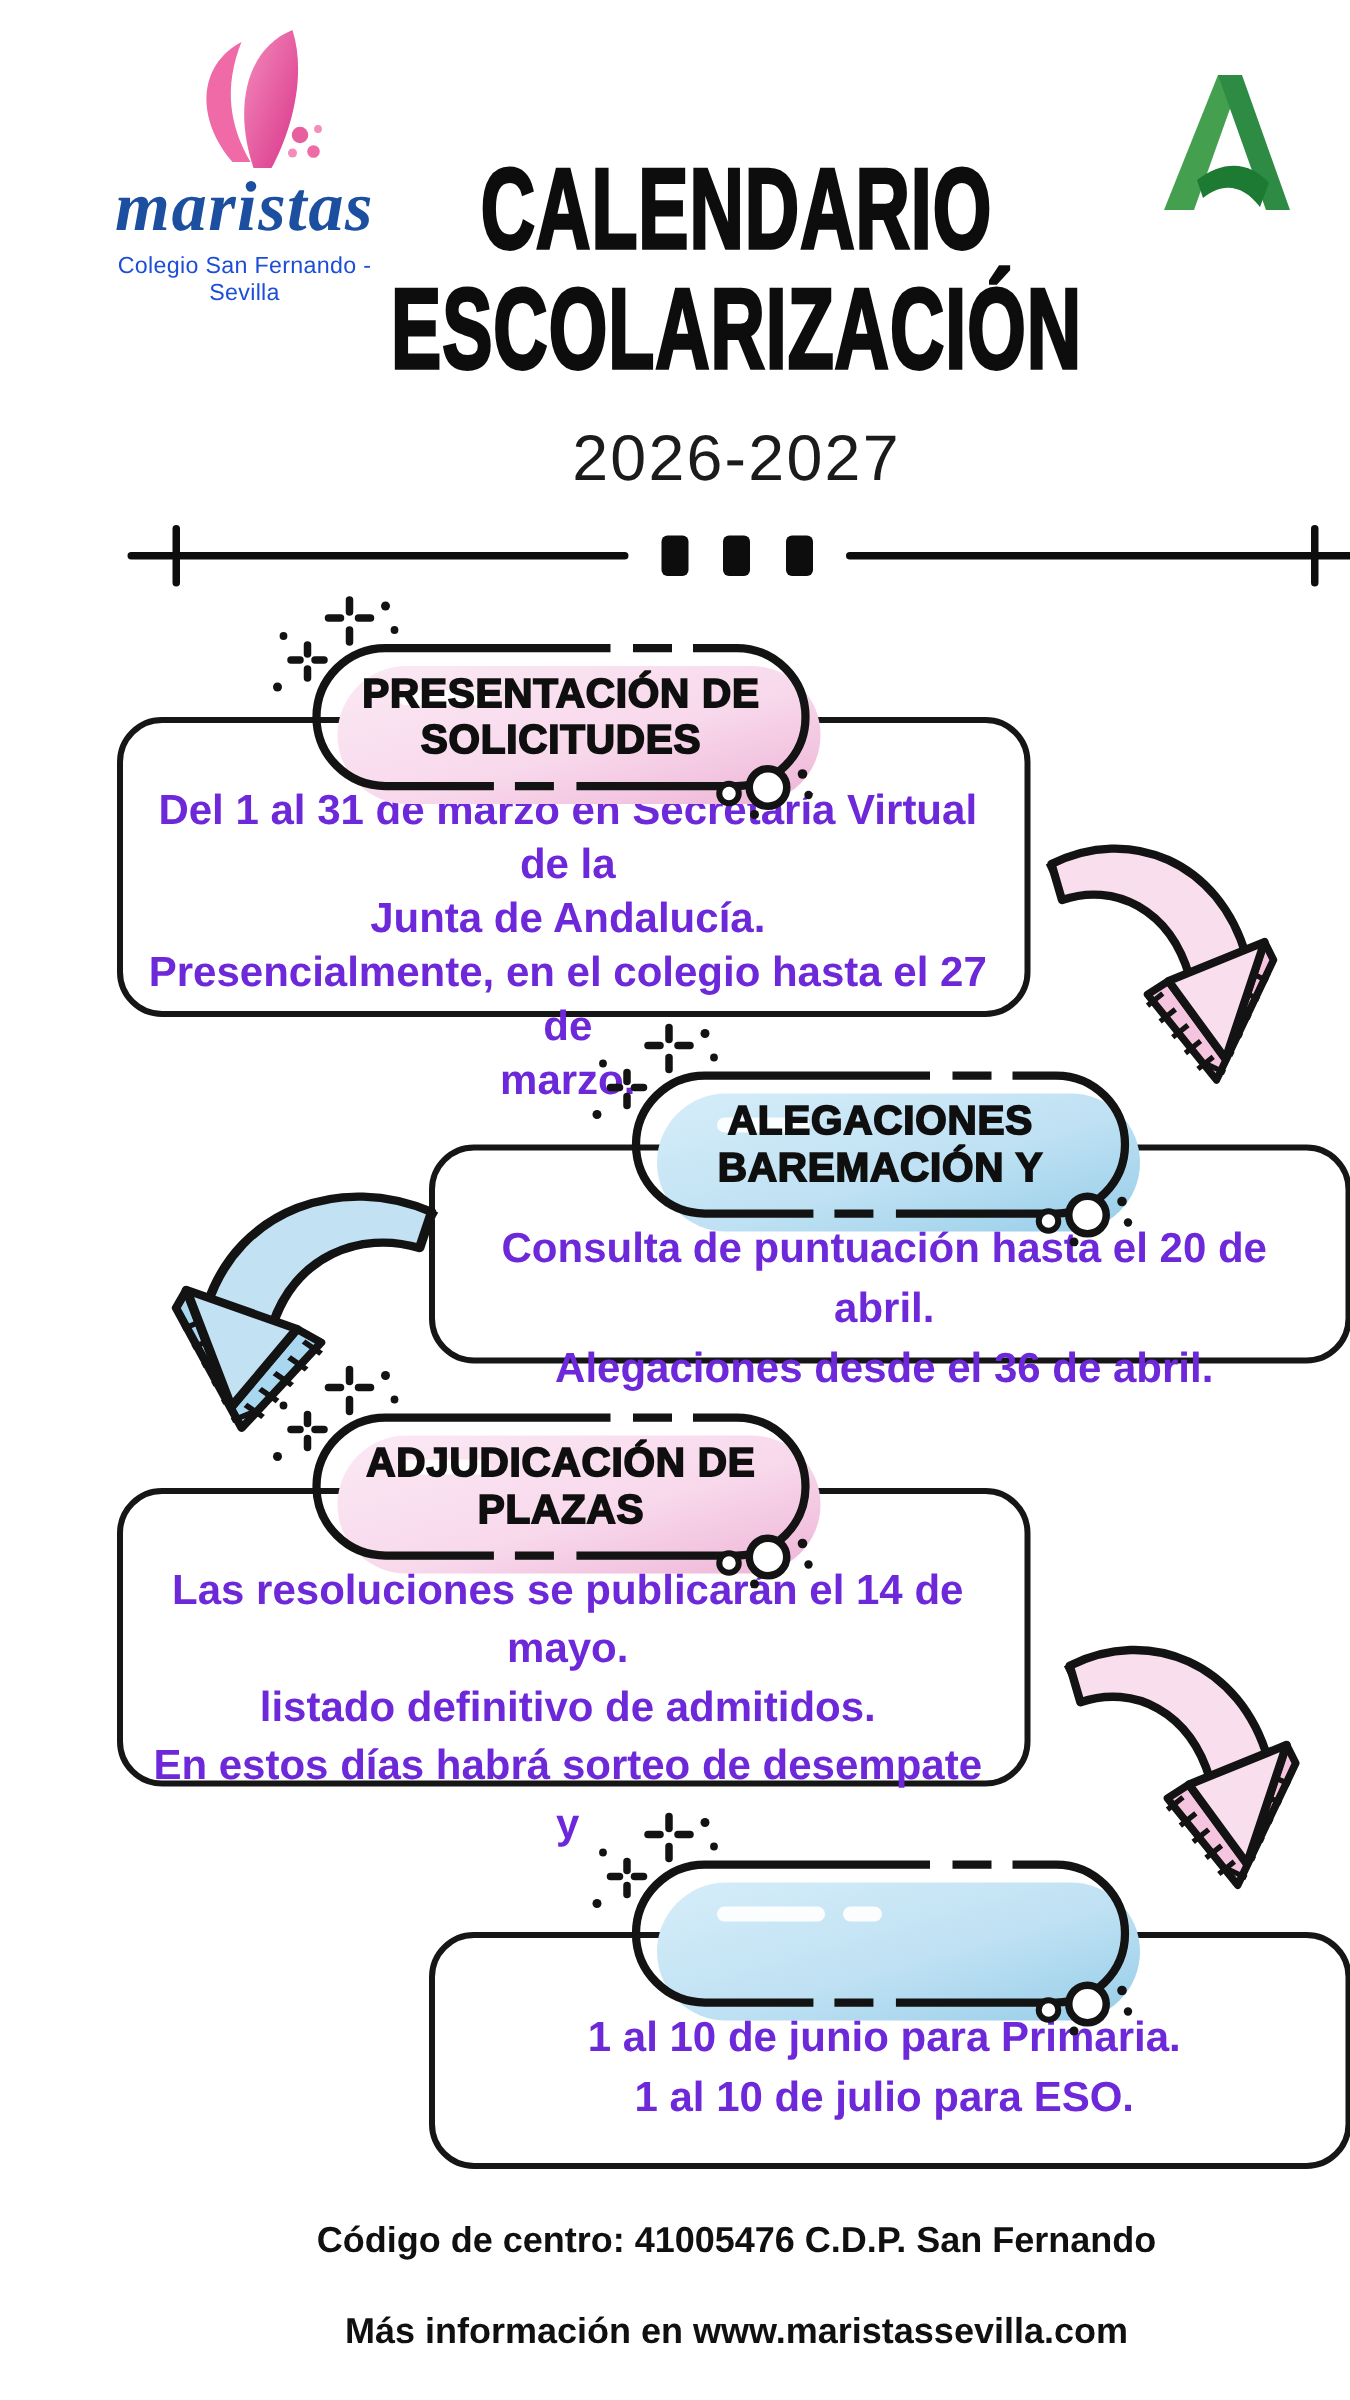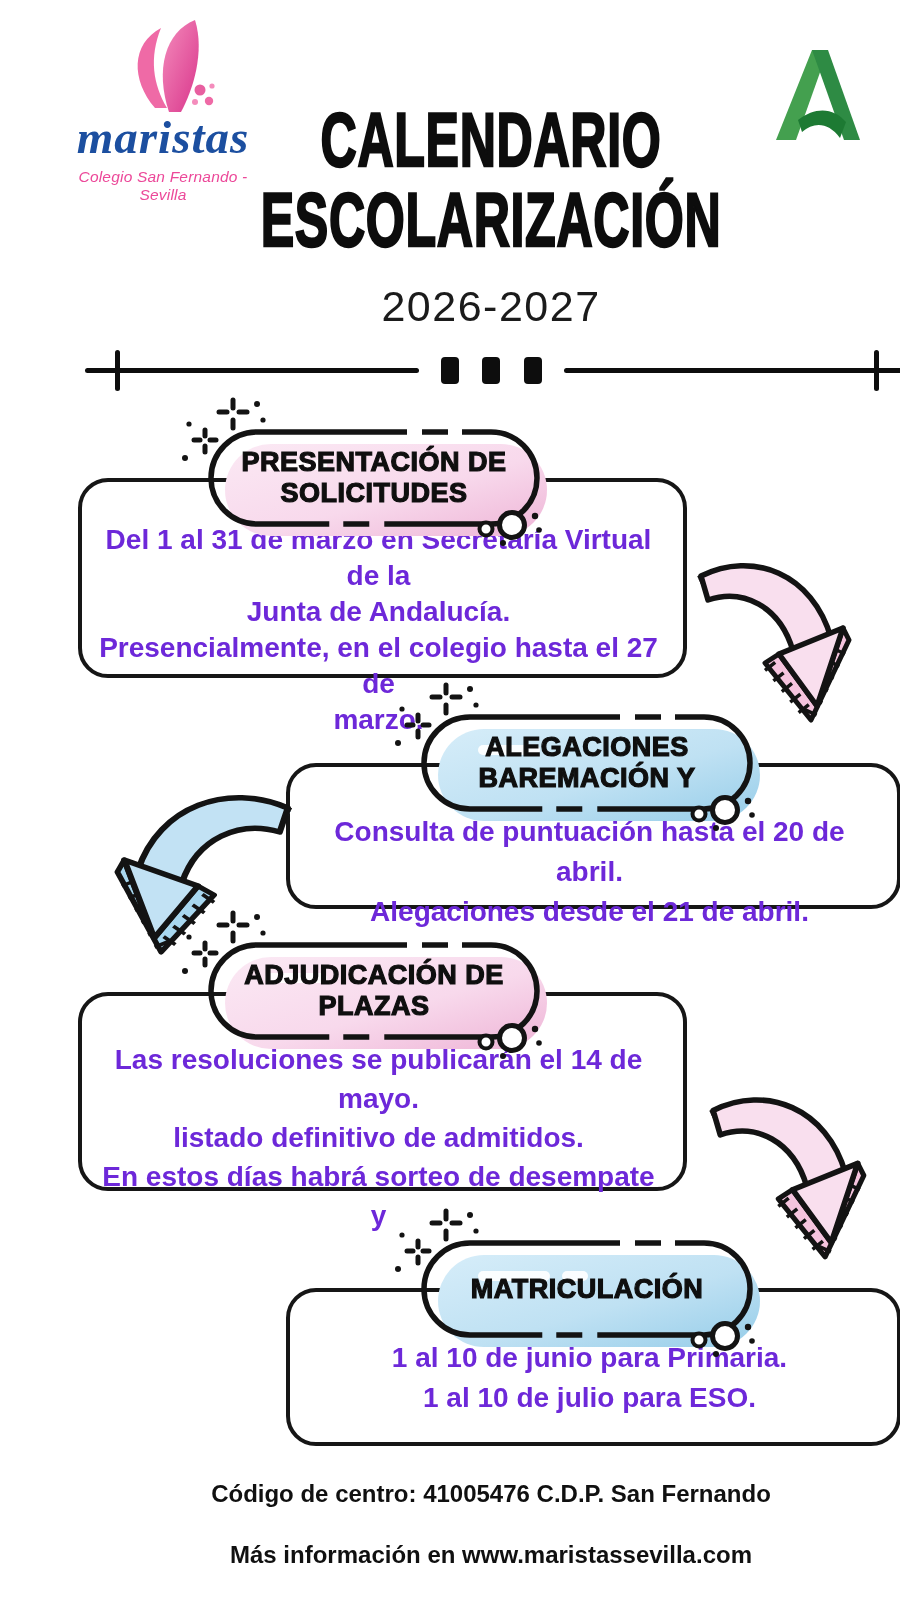--- a/index.html
+++ b/index.html
@@ -4,21 +4,21 @@
 <style>
   html,body{margin:0;padding:0;background:#ffffff;}
   .page{position:relative;width:900px;height:1600px;background:#ffffff;overflow:hidden;
         font-family:"Liberation Sans",sans-serif;color:#161616;margin-left:41px;}
   .abs{position:absolute;}
 
   
   .brand{left:14px;top:18px;width:216px;text-align:center;}
   .brand-name{font-family:"Liberation Serif",serif;font-style:italic;font-weight:bold;
               font-size:47px;line-height:1;color:#1c4fa0;letter-spacing:1px;margin-top:-4px;}
-  .brand-sub{font-size:15.5px;color:#ec4899;margin-top:7px;letter-spacing:.2px;font-style:italic;}
+  .brand-sub{font-size:15.5px;color:#1d4ed8;margin-top:7px;letter-spacing:.2px;}
 
   .main-title{left:0;right:0;top:100px;text-align:center;font-weight:bold;color:#0d0d0d;}
   .t-line{font-size:76px;line-height:80px;white-space:nowrap;
           transform:scaleX(.66);transform-origin:50% 50%;
           -webkit-text-stroke:2.4px #0d0d0d;letter-spacing:1px;}
   .years{left:0;right:0;top:282px;text-align:center;font-size:43px;letter-spacing:1.5px;color:#1b1b1b;}
 
   
   .dv{background:#0d0d0d;border-radius:3px;}
 
@@ -154,21 +154,21 @@
       <path d="M117,166 L151,93" fill="none" stroke="#131313" stroke-width="13" stroke-dasharray="3.5 10"></path>
       <path d="M8,28 C60,2 120,26 138,90 L100,103 C87,58 50,40 15,52 Z" fill="#f9dfee" stroke="#131313" stroke-width="5.5" stroke-linejoin="round"></path>
       <polygon points="150,80 86,106 124,158" fill="#f9dfee" stroke="#131313" stroke-width="5.5" stroke-linejoin="round"></polygon>
     </svg>
   </div>
 
   <div class="abs info-box" style="left:245px;top:763px;width:607px;height:138px"></div>
   <div class="abs box-text" style="left:268px;top:812px;width:561px">
     <div style="line-height:40px">
         <div>Consulta de puntuación hasta el 20 de abril.</div>
-        <div>Alegaciones desde el 21 de abril.</div>
+        <div>Alegaciones desde el 36 de abril.</div>
       </div>
   </div>
   <div class="abs pill" style="left:353px;top:681px">
     <svg viewBox="0 0 370 150" width="370" height="150">
       <rect class="pill-fill-blue" x="44" y="48" width="322" height="92" rx="46"></rect>
       <rect x="84" y="64" width="62" height="10" rx="5" fill="#ffffff" opacity=".92"></rect>
       <rect x="30" y="36" width="326" height="92" rx="46" fill="none" stroke="#131313" stroke-width="5.5" stroke-dasharray="150 15 26 14 280 15 26 14 999"></rect>
       <g>
         <circle cx="305" cy="133" r="6.5" fill="#fff" stroke="#131313" stroke-width="4"></circle>
         <circle cx="331" cy="129" r="12.5" fill="#fff" stroke="#131313" stroke-width="5"></circle>
@@ -294,21 +294,18 @@
         <path d="M24,34 v6"></path>
           <path d="M24,50 v6"></path>
           <path d="M13,44 h6"></path>
           <path d="M29,44 h6"></path>
       </g>
       <circle cx="76" cy="8" r="3" fill="#131313"></circle>
         <circle cx="82" cy="24" r="2.6" fill="#131313"></circle>
       <circle cx="8" cy="28" r="2.6" fill="#131313"></circle>
         <circle cx="4" cy="62" r="3" fill="#131313"></circle>
     </svg>
-    <div class="pill-title">
-        <div>MATRICULACIÓN</div>
-      </div>
   </div>
 
   <div class="abs footer-line" style="top:1480px">Código de centro: 41005476 C.D.P. San Fernando</div>
   <div class="abs footer-line" style="top:1541px">Más información en www.maristassevilla.com</div>
 
 </div>
 
 </body></html>

